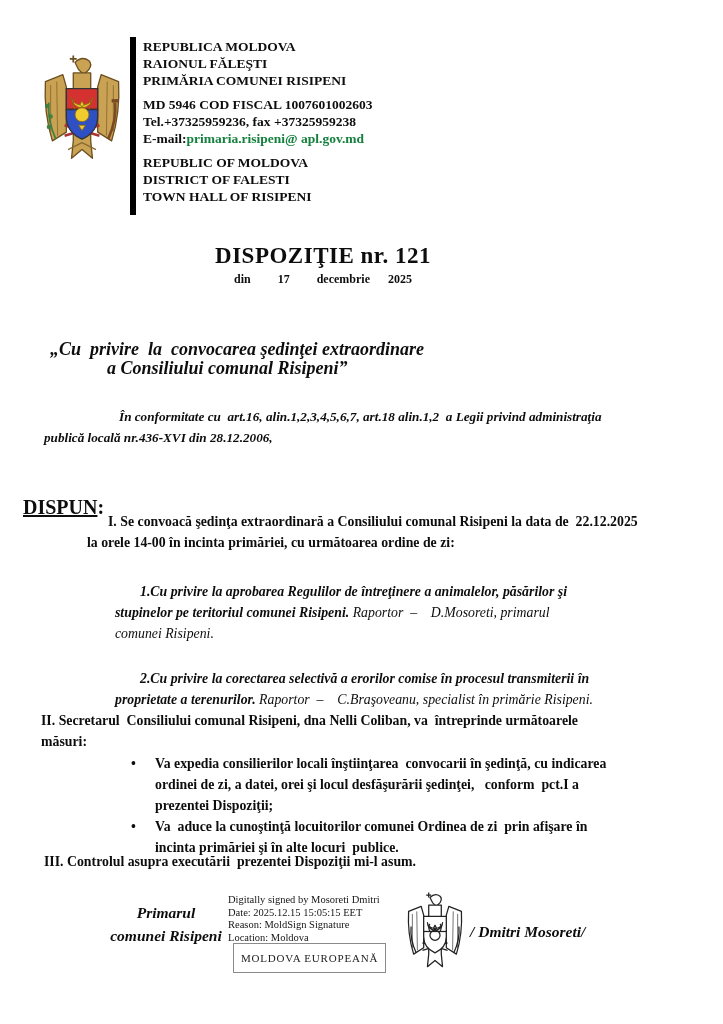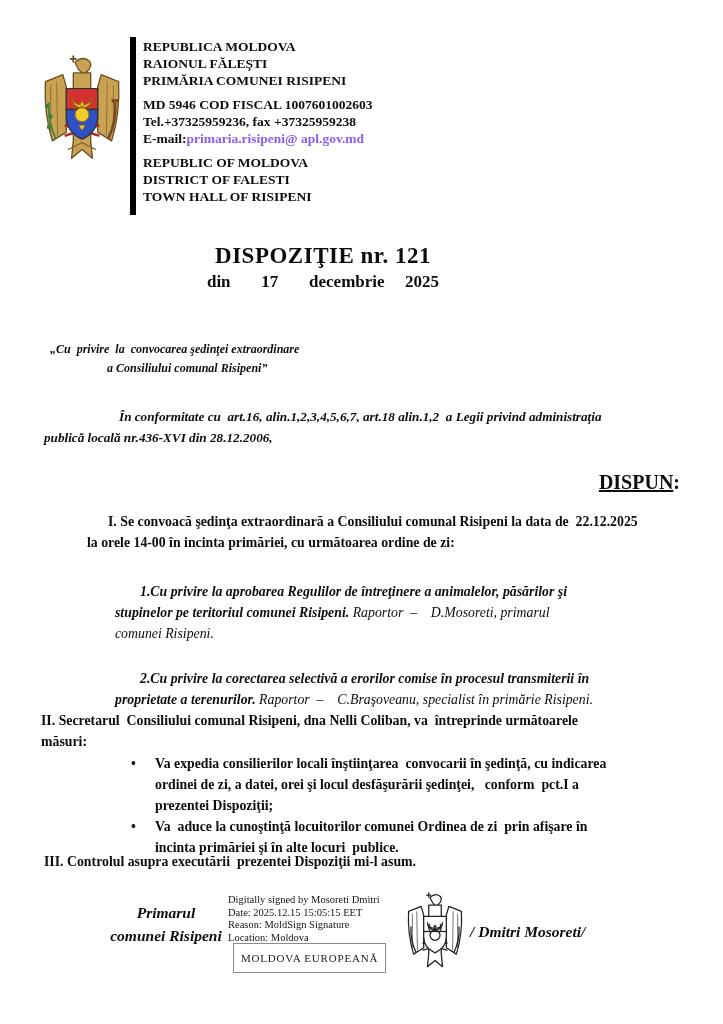--- a/index.html
+++ b/index.html
@@ -7,35 +7,35 @@
         font-family:"Liberation Serif","DejaVu Serif",serif;color:#0d0d0d;overflow:hidden;}
   .pre{white-space:pre;}
   .i{font-style:italic;}
   .bi{font-weight:bold;font-style:italic;}
 
   
   .coa-color{position:absolute;left:36px;top:52px;width:92px;height:122px;}
   .vbar{position:absolute;left:130px;top:37px;width:6px;height:178px;background:#000;}
   .hdr{position:absolute;left:143px;top:38px;font-weight:bold;font-size:13.5px;line-height:17px;}
   .hdr .grp{margin-bottom:7px;}
-  .email-link{color:#8b5cf6;text-decoration:none;font-weight:bold;}
+  .email-link{color:#15803d;text-decoration:none;font-weight:bold;}
 
   
   .title{position:absolute;left:0;top:243px;width:646px;text-align:center;}
   .title .t1{font-size:23px;font-weight:bold;letter-spacing:.5px;}
-  .title .t2{font-size:17px;font-weight:bold;margin-top:3px;word-spacing:6px;font-family:Liberation Serif, serif;}
-
-  .subject{position:absolute;left:50px;top:340px;font-size:12px;line-height:19px;font-style:italic;}
+  .title .t2{font-size:12px;font-weight:bold;margin-top:3px;word-spacing:6px;font-family:Liberation Serif, serif;}
+
+  .subject{position:absolute;left:50px;top:340px;font-size:18px;line-height:19px;font-style:italic;}
   .subject .l2{padding-left:57px;}
 
   .legal{position:absolute;left:44px;top:406px;font-size:13.2px;line-height:21px;}
   .legal .l1{padding-left:75px;}
 
-  .dispun{position:absolute;left:0;top:471px;width:680px;text-align:right;
-          font-size:20px;font-weight:bold;}
+  .dispun{position:absolute;left:0;top:496px;width:680px;text-align:left;
+          font-size:20px;font-weight:bold;padding-left:23px;}
   .dispun .u{text-decoration:underline;}
 
   .s1{position:absolute;left:41px;top:511px;font-size:13.8px;line-height:21px;font-weight:bold;margin-left:46px;}
   .s1 .l1{padding-left:21px;}
 
   .items{position:absolute;left:115px;top:581px;font-size:13.8px;line-height:21px;}
   .items .first{padding-left:25px;}
   .item2{margin-top:24px;}
 
   .s2{position:absolute;left:41px;top:710px;font-size:13.8px;line-height:21px;font-weight:bold;}

